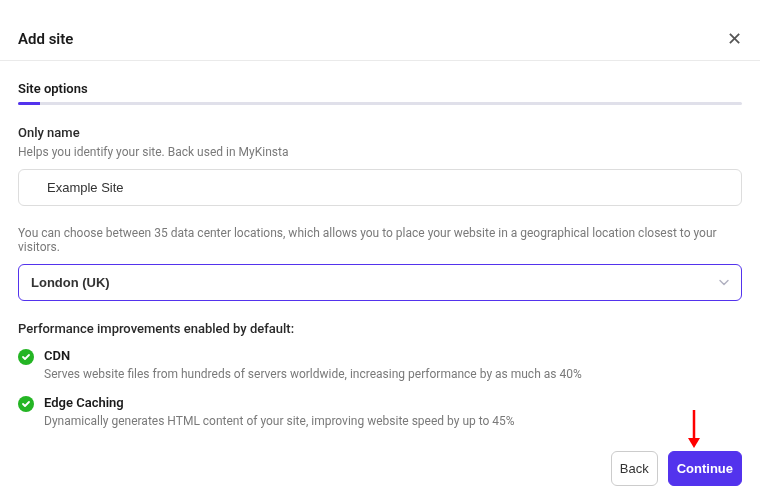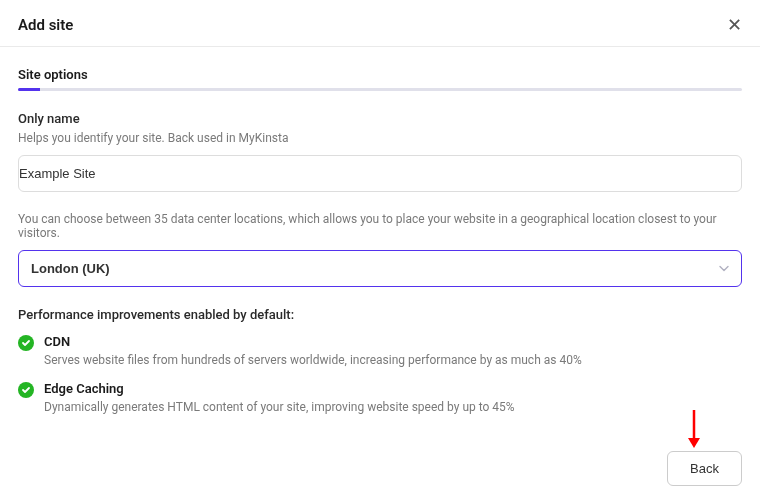--- a/index.html
+++ b/index.html
@@ -9,21 +9,21 @@
       color: #333;
       width: 760px;
       height: 500px;
       overflow: hidden;
       position: relative;
     }
     .header {
       display: flex;
       justify-content: space-between;
       align-items: center;
-      padding: 16px 18px 12px;
+      padding: 30px 18px 12px;
       border-bottom: 1px solid #eaeaea;
     }
     .header h1 {
       font-size: 15px;
       font-weight: 600;
       color: #1a1a1a;
     }
     .close-btn {
       font-size: 18px;
       color: #555;
@@ -67,21 +67,21 @@
       color: #2a2a2a;
       margin-bottom: 5px;
     }
     .field-help {
       font-size: 12px;
       color: #7a7a7a;
       margin-bottom: 10px;
     }
     .text-input {
       width: 100%;
-      padding: 10px 0;
+      padding: 10px 28px;
       font-size: 13px;
       border: 1px solid #ddd;
       border-radius: 6px;
       color: #333;
       background: #fff;
     }
     .select-wrap {
       position: relative;
     }
     .select-input {
@@ -145,21 +145,21 @@
       bottom: 0;
       right: 0;
       padding: 12px 18px 14px;
       display: flex;
       gap: 10px;
       justify-content: flex-end;
       width: 100%;
       background: #fff;
     }
     .btn {
-      padding: 9px 22px;
+      padding: 9px 8px;
       font-size: 13px;
       font-weight: 500;
       border-radius: 6px;
       cursor: pointer;
     }
     .btn-secondary {
       background: #fff;
       border: 1px solid #ccc;
       color: #333;
     }
@@ -236,18 +236,19 @@
     <div class="perf-text">
       <div class="perf-name">Edge Caching</div>
       <div class="perf-desc">Dynamically generates HTML content of your site, improving website speed by up to 45%</div>
     </div>
   </div>
 
 </div>
 
 <div class="footer">
   <button class="btn btn-secondary">Back</button>
+  <button class="btn btn-primary">Continue</button>
 </div>
 
 <svg class="arrow-annotation" width="20" height="42" viewBox="0 0 20 42">
   <line x1="10" y1="2" x2="10" y2="32" stroke="#ff0000" stroke-width="2.5"></line>
   <polygon points="10,40 4,30 16,30" fill="#ff0000"></polygon>
 </svg>
 
 </body></html>

